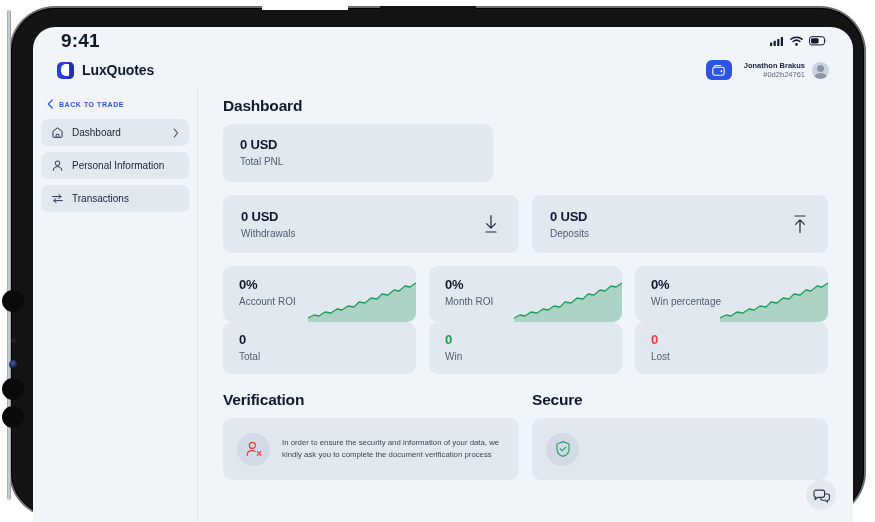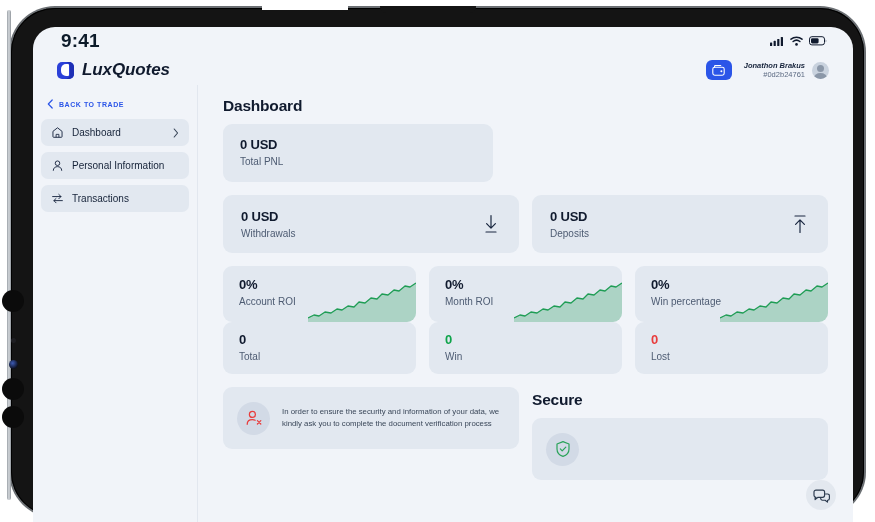--- a/index.html
+++ b/index.html
@@ -77,31 +77,31 @@
   #brand-mark {
     width: 17px; height: 17px; border-radius: 5px;
     background: #2b40d8; position: relative;
     box-shadow: inset -4px 0 0 0 #1e2fb5;
   }
   #brand-mark::after {
     content: ""; position: absolute; left: 4px; top: 2.5px;
     width: 8px; height: 12px; border-radius: 5px 1px 1px 5px;
     background: #ffffff;
   }
-  #brand-name { font-size: 17px; font-weight: bold; color: #101a2e; letter-spacing: -0.1px; font-style: italic; }
+  #brand-name { font-size: 14px; font-weight: bold; color: #101a2e; letter-spacing: -0.1px; }
 
   #header-right { display: flex; align-items: center; gap: 12px; }
   #wallet-button {
     width: 26px; height: 20px; border-radius: 6px; background: #2b55e8;
     display: flex; align-items: center; justify-content: center;
     cursor: pointer;
   }
   #user-block { display: flex; align-items: center; gap: 7px; }
   #user-text { text-align: right; line-height: 1.25; }
-  #user-name { font-size: 7.5px; font-weight: bold; color: #16233b; font-style: italic; }
+  #user-name { font-size: 7.5px; font-weight: bold; color: #16233b; }
   #user-id { font-size: 7.5px; color: #5c6a82; }
   #avatar {
     width: 17px; height: 17px; border-radius: 50%; background: #c9d2de;
     position: relative; overflow: hidden;
   }
   #avatar::before {
     content:""; position:absolute; left:5px; top:3.2px;
     width:7px; height:7px; border-radius:50%; background:#8b97a8;
   }
   #avatar::after {
@@ -372,20 +372,21 @@
         <div class="card">
           <div class="card-pad">
             <div class="card-value val-red">0</div>
             <div class="card-label">Lost</div>
           </div>
         </div>
       </div>
 
       <div id="info-row">
         <div class="info-col">
+          <div class="section-title">Verification</div>
           <div class="info-card">
             <div class="info-badge">
               <svg width="18" height="18" viewBox="0 0 18 18">
                 <circle cx="7.4" cy="5.4" r="3" stroke="#e83c3c" stroke-width="1.25" fill="none"></circle>
                 <path d="M2.2 15.3c0-3 2.3-4.7 5.2-4.7 1 0 2 .2 2.8.6" stroke="#e83c3c" stroke-width="1.25" fill="none" stroke-linecap="round"></path>
                 <path d="M12.4 11.6l3.4 3.4M15.8 11.6l-3.4 3.4" stroke="#e83c3c" stroke-width="1.25" stroke-linecap="round"></path>
               </svg>
             </div>
             <div class="info-text">In order to ensure the security and information of your data, we kindly ask you to complete the document verification process</div>
           </div>

